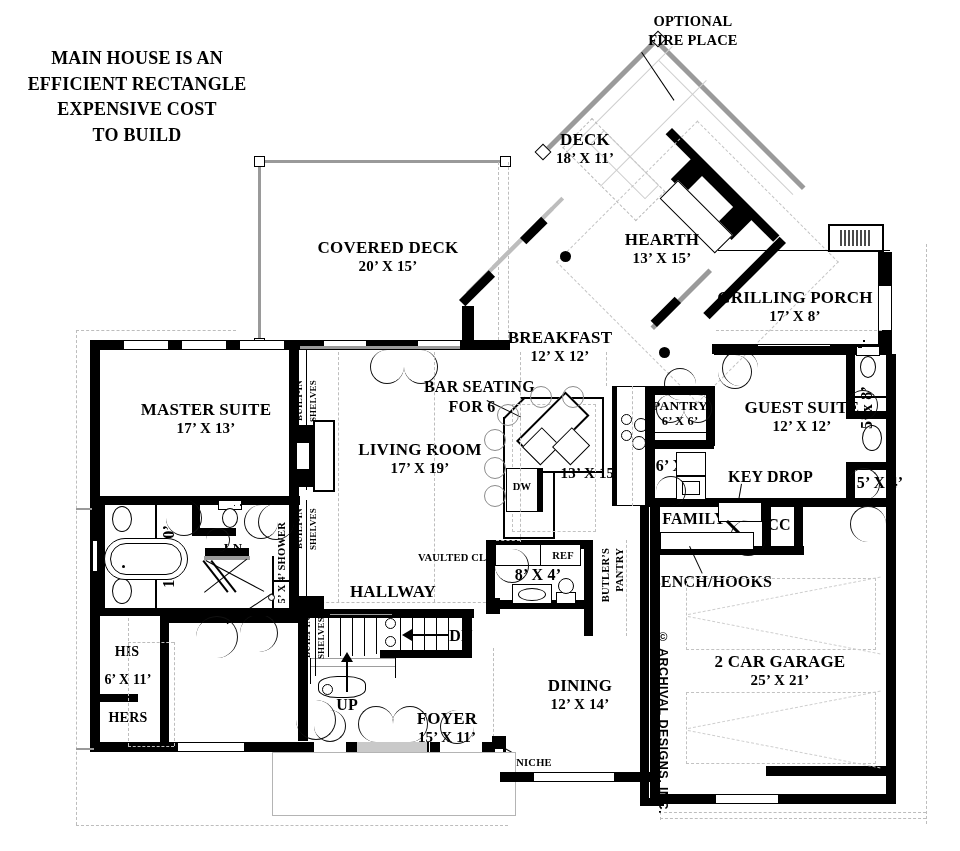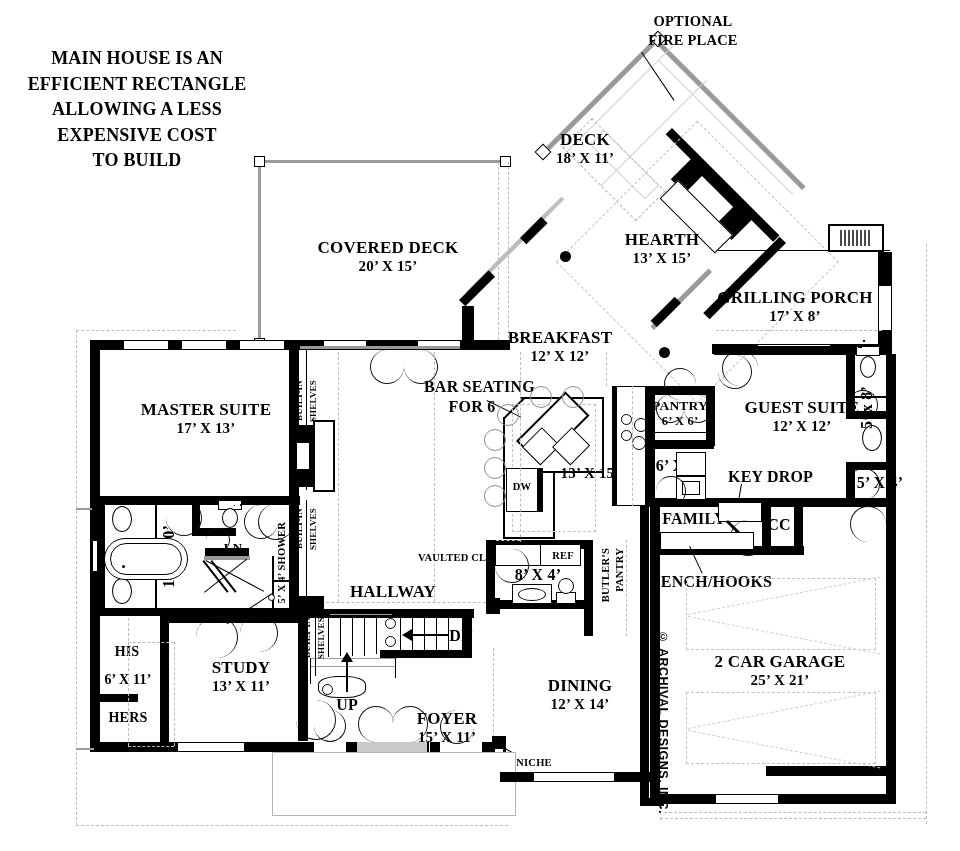--- a/index.html
+++ b/index.html
@@ -50,21 +50,20 @@
   .ahead{position:absolute;width:0;height:0;}
 </style>
 </head>
 <body>
 
 <div id="plan">
 
   <div class="lbl" style="left:12px;top:46px;width:250px;font-size:18px;line-height:1.42;">
     <div>MAIN HOUSE IS AN</div>
     <div>EFFICIENT RECTANGLE</div>
-    <div>ALLOWING A LESS</div>
     <div>EXPENSIVE COST</div>
     <div>TO BUILD</div>
   </div>
 
   <div class="dashv" style="left:76px;top:330px;height:495px;"></div>
   <div class="dash" style="left:76px;top:825px;width:432px;"></div>
   <div class="dash" style="left:76px;top:330px;width:160px;"></div>
   <div class="dashv" style="left:926px;top:244px;height:580px;"></div>
   <div class="dash" style="left:660px;top:818px;width:266px;"></div>
   <div class="dashv" style="left:660px;top:790px;height:30px;"></div>
@@ -176,20 +175,24 @@
     <span>SHELVES</span></div>
   <div class="lbl vert tiny" style="left:294px;top:508px;">
     <span>BUILT-IN</span></div>
   <div class="lbl vert tiny" style="left:308px;top:508px;">
     <span>SHELVES</span></div>
 
   <div class="w" style="left:289px;top:425px;width:26px;height:62px;"></div>
   <div class="hollow" style="left:313px;top:420px;width:22px;height:72px;"></div>
   <div class="w" style="left:297px;top:443px;width:12px;height:26px;background:#fff;"></div>
 
+  <div class="lbl room" style="left:340px;top:440px;width:160px;">
+    <span>LIVING ROOM</span>
+    <span class="dim">17’ X 19’</span>
+  </div>
   <div class="arc arcBL" style="left:370px;top:350px;width:34px;height:34px;"></div>
   <div class="arc arcBR" style="left:404px;top:350px;width:34px;height:34px;"></div>
   <div class="dashv" style="left:338px;top:352px;height:250px;"></div>
   <div class="dashv" style="left:434px;top:352px;height:250px;"></div>
   <div class="dash" style="left:306px;top:602px;width:190px;"></div>
   <div class="lbl xs" style="left:418px;top:552px;">
     <span>VAULTED CLG.</span></div>
 
   <div class="lbl room" style="left:490px;top:328px;width:140px;">
     <span>BREAKFAST</span>
@@ -416,24 +419,20 @@
   <div class="hollowg" style="left:280px;top:752px;width:228px;height:56px;"></div>
   <div class="hollowg" style="left:272px;top:752px;width:244px;height:64px;"></div>
 
   <div class="lbl room" style="left:520px;top:676px;width:120px;">
     <span>DINING</span>
     <span class="dim">12’ X 14’</span>
   </div>
   <div class="w" style="left:500px;top:772px;width:150px;height:10px;"></div>
   <div class="win" style="left:534px;top:772px;width:80px;height:10px;"></div>
 
-  <div class="lbl room" style="left:176px;top:658px;width:130px;">
-    <span>STUDY</span>
-    <span class="dim">13’ X 11’</span>
-  </div>
   <div class="w" style="left:160px;top:614px;width:140px;height:9px;"></div>
   <div class="w" style="left:160px;top:614px;width:9px;height:138px;"></div>
   <div class="arc arcBR" style="left:296px;top:700px;width:40px;height:40px;"></div>
 
   <div class="lbl sm" style="left:100px;top:644px;width:54px;font-size:14px;">
     <span>HIS</span></div>
   <div class="lbl sm" style="left:96px;top:672px;width:64px;font-size:14px;">
     <span>6’ X 11’</span></div>
   <div class="lbl sm" style="left:96px;top:710px;width:64px;font-size:14px;">
     <span>HERS</span></div>

